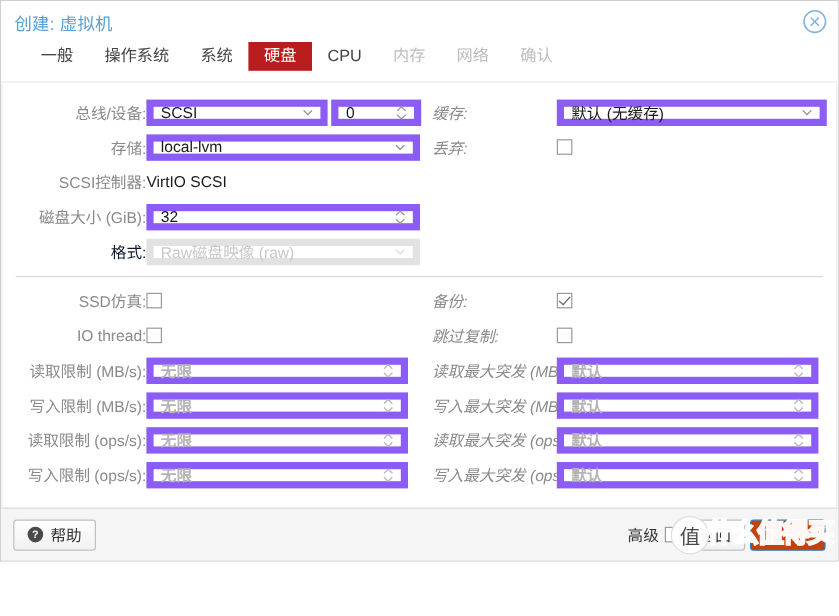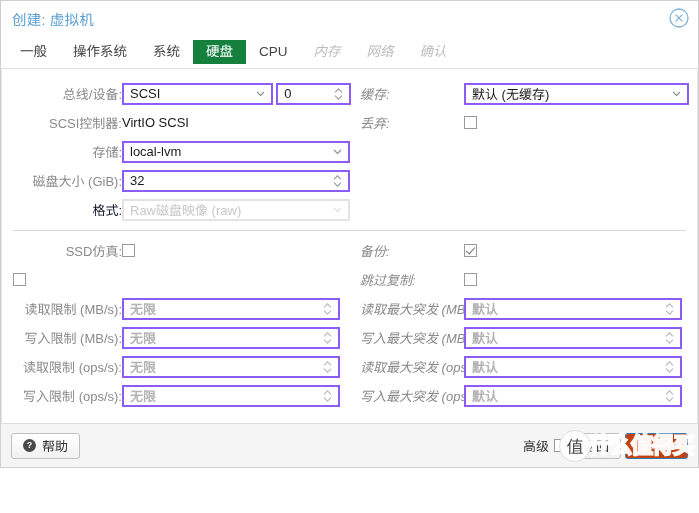--- a/index.html
+++ b/index.html
@@ -53,44 +53,43 @@
     cursor: pointer;
   }
   .close-btn svg { display: block; }
 
   
   .tabbar {
     height: 33px;
     flex: 0 0 33px;
     background: #ffffff;
     display: flex;
-    align-items: center;
-    padding-left: 6px;
+    align-items: flex-start;
+    padding-left: 20px;
     gap: 0px;
     border-bottom: 1px solid #e0e0e0;
   }
   .tab {
     font-size: 13.5px;
     color: #666666;
     padding: 4px 13px;
     cursor: pointer;
     white-space: nowrap;
     line-height: 16px;
   }
   .tab.active {
-    background: #15803d;
+    background: #b91c1c;
     color: #ffffff;
   }
   .tab.done {
     color: #444444;
   }
   .tab.disabled {
     color: #bdbdbd;
     cursor: default;
-    font-style: italic;
   }
 
   
   .panel {
     flex: 1 1 auto;
     position: relative;
     background: #ffffff;
     border-top: 1px solid #ffffff;
     padding: 0;
     overflow: hidden;
@@ -130,21 +129,21 @@
     flex: 0 0 auto;
   }
   .col.left .lbl { width: 109px; }
   .col.right .lbl { width: 104px; font-style: italic; }
   .lbl.dim { color: #0f172a; }
 
   
   .field {
     box-sizing: border-box;
     height: 22px;
-    border: 2px solid #8b5cf6;
+    border: 6px solid #8b5cf6;
     background: #ffffff;
     display: flex;
     align-items: center;
     position: relative;
     font-size: 13px;
     color: #1a1a1a;
     padding: 0 6px;
     cursor: text;
   }
   .field.select { cursor: pointer; padding-right: 20px; }
@@ -366,37 +365,37 @@
               <span class="spin">
                 <svg width="9" height="14" viewBox="0 0 9 14">
                   <path d="M1 5.4 L4.5 1.9 L8 5.4" fill="none" stroke="#9a9a9a" stroke-width="1.1"></path>
                   <path d="M1 8.6 L4.5 12.1 L8 8.6" fill="none" stroke="#9a9a9a" stroke-width="1.1"></path>
                 </svg>
               </span>
             </div>
           </div>
 
           <div class="row">
-            <span class="lbl">SCSI控制器:</span>
-            <span class="static-val">VirtIO SCSI</span>
-          </div>
-
-          <div class="row">
             <span class="lbl">存储:</span>
             <div class="field select w-wide">
               <span class="val">local-lvm</span>
               <span class="caret">
                 <svg width="9" height="9" viewBox="0 0 9 9">
                     <path d="M1 3 L4.5 6.5 L8 3" fill="none" stroke="#8d8d8d" stroke-width="1.1"></path>
                   </svg>
               </span>
             </div>
           </div>
 
           <div class="row">
+            <span class="lbl">SCSI控制器:</span>
+            <span class="static-val">VirtIO SCSI</span>
+          </div>
+
+          <div class="row">
             <span class="lbl">磁盘大小 (GiB):</span>
             <div class="field w-wide">
               <span class="val">32</span>
               <span class="spin">
                 <svg width="9" height="14" viewBox="0 0 9 14">
                   <path d="M1 5.4 L4.5 1.9 L8 5.4" fill="none" stroke="#9a9a9a" stroke-width="1.1"></path>
                   <path d="M1 8.6 L4.5 12.1 L8 8.6" fill="none" stroke="#9a9a9a" stroke-width="1.1"></path>
                 </svg>
               </span>
             </div>
@@ -444,20 +443,21 @@
       <div class="cols">
 
         <div class="col left" style="padding-top:0;">
 
           <div class="row">
             <span class="lbl">SSD仿真:</span>
             <span class="cbox"></span>
           </div>
 
           <div class="row">
+            <span class="lbl">IO thread:</span>
             <span class="cbox"></span>
           </div>
 
           <div class="row">
             <span class="lbl">读取限制 (MB/s):</span>
             <div class="field w-limit">
               <span class="val ph">无限</span>
               <span class="spin">
                 <svg width="9" height="14" viewBox="0 0 9 14">
                   <path d="M1 5.4 L4.5 1.9 L8 5.4" fill="none" stroke="#b8b8b8" stroke-width="1.1"></path>

